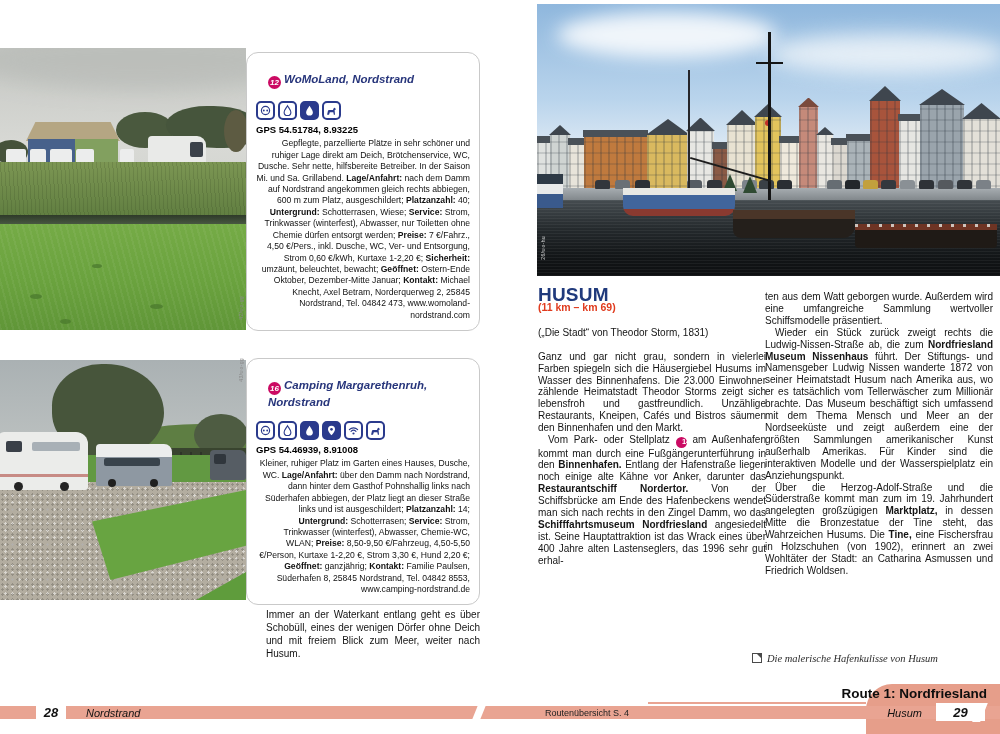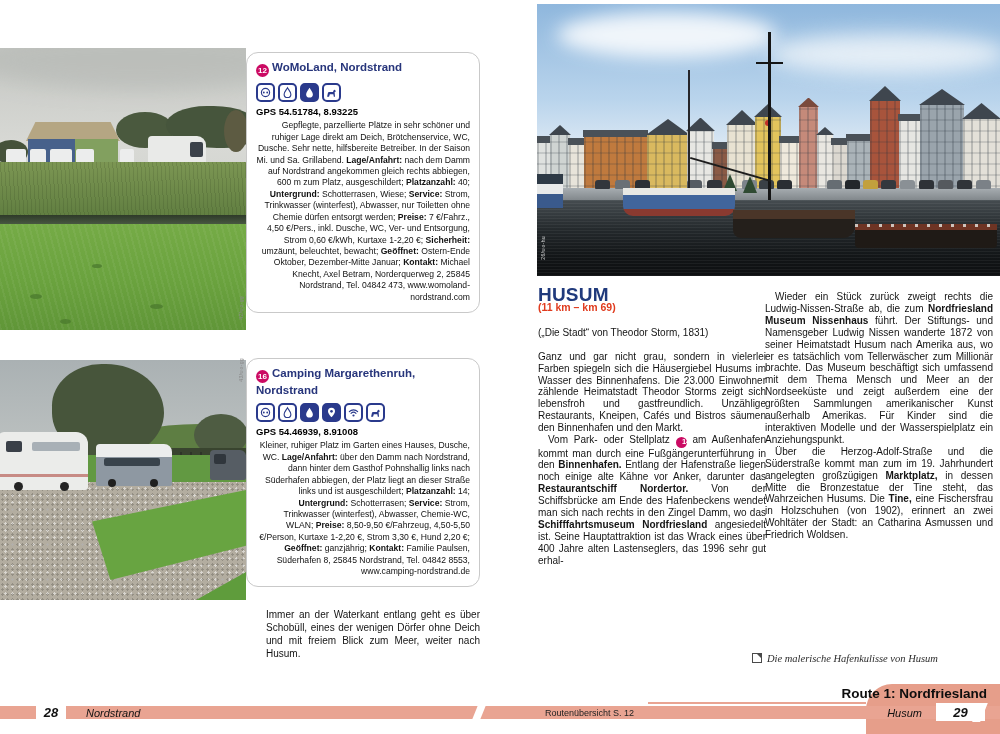--- a/index.html
+++ b/index.html
@@ -74,21 +74,21 @@
              background:linear-gradient(180deg,#4a3528 0 32%,#241f1b 32%);}
   .barge{left:318px;top:220px;width:142px;height:24px;border-radius:0 0 4px 4px;
          background:linear-gradient(180deg,#6e3424 0 25%,#1f1a16 25%);
          background-image:repeating-linear-gradient(90deg,rgba(230,230,225,.8) 0 3px,transparent 3px 12px),linear-gradient(180deg,#6e3424 0 25%,#1f1a16 25%);
          background-size:100% 3px,100% 100%;background-repeat:no-repeat;}
   .boat-left{left:0;top:170px;width:26px;height:34px;background:linear-gradient(180deg,#2e3a46 0 28%,#e8eaea 28% 60%,#3a5a8c 60%);}
   
   .card{position:absolute;left:246px;width:234px;background:#fff;border:1px solid #c9c9c9;border-radius:12px;
         padding:7px 9px 9px;box-sizing:border-box;}
   #card12{top:52px;} #card13{top:358px;}
-  .card-title{margin:0;color:#27357b;font-weight:bold;font-size:11.5px;line-height:1.22;}
+  .card-title{margin:12px;color:#27357b;font-weight:bold;font-size:11.5px;line-height:1.22;font-style:italic;}
   .num-badge{display:inline-flex;width:13px;height:13px;border-radius:50%;background:#cb0a63;color:#fff;
              font-size:8px;font-weight:bold;align-items:center;justify-content:center;vertical-align:-2px;margin-right:3px;}
   .icons-row{display:flex;gap:3px;margin:6px 0 4px;}
   .amenity{width:15px;height:15px;border:2px solid #2a3a8c;border-radius:5px;background:#fff;
            display:inline-flex;align-items:center;justify-content:center;}
   .amenity.inv{background:#2a3a8c;}
   .amenity svg{width:13px;height:13px;display:block;}
   .gps{font-weight:bold;font-size:9.5px;margin:3px 0 3px;color:#000;}
   .card-body{font-size:8.6px;line-height:1.33;color:#111;text-align:right;}
   
@@ -358,35 +358,36 @@
   <div class="abs" id="transition">Immer an der Waterkant entlang geht es über Schobüll, eines der wenigen Dörfer ohne Deich und mit freiem Blick zum Meer, weiter nach Husum.</div>
 
   <div class="col" id="col1">
     <h1 class="husum-h">HUSUM</h1>
     <div class="distance">(11 km – km 69)</div>
     <p class="para gap">(„Die Stadt“ von Theodor Storm, 1831)</p>
     <p class="para">Ganz und gar nicht grau, sondern in vielerlei Farben spiegeln sich die Häusergiebel Husums im Wasser des Binnenhafens. Die 23.000 Einwohner zählende Heimatstadt Theodor Storms zeigt sich lebensfroh und gastfreundlich. Unzählige Restaurants, Kneipen, Cafés und Bistros säumen den Binnenhafen und den Markt.</p>
     <p class="para indent">Vom Park- oder Stellplatz <span class="inline-badge">14</span> am Außenhafen kommt man durch eine Fußgängerunterführung in den <b>Binnenhafen.</b> Entlang der Hafenstraße liegen noch einige alte Kähne vor Anker, darunter das <b>Restaurantschiff Nordertor.</b> Von der Schiffsbrücke am Ende des Hafenbeckens wendet man sich nach rechts in den Zingel Damm, wo das <b>Schifffahrtsmuseum Nordfriesland</b> angesiedelt ist. Seine Hauptattraktion ist das Wrack eines über 400 Jahre alten Lastenseglers, das 1996 sehr gut erhal-</p>
   </div>
   <div class="col" id="col2">
+    <p class="para">ten aus dem Watt geborgen wurde. Außerdem wird eine umfangreiche Sammlung wertvoller Schiffsmodelle präsentiert.</p>
     <p class="para indent">Wieder ein Stück zurück zweigt rechts die Ludwig-Nissen-Straße ab, die zum <b>Nordfriesland Museum Nissenhaus</b> führt. Der Stiftungs- und Namensgeber Ludwig Nissen wanderte 1872 von seiner Heimatstadt Husum nach Amerika aus, wo er es tatsächlich vom Tellerwäscher zum Millionär brachte. Das Museum beschäftigt sich umfassend mit dem Thema Mensch und Meer an der Nordseeküste und zeigt außerdem eine der größten Sammlungen amerikanischer Kunst außerhalb Amerikas. Für Kinder sind die interaktiven Modelle und der Wasserspielplatz ein Anziehungspunkt.</p>
     <p class="para indent">Über die Herzog-Adolf-Straße und die Süderstraße kommt man zum im 19. Jahrhundert angelegten großzügigen <b>Marktplatz,</b> in dessen Mitte die Bronzestatue der Tine steht, das Wahrzeichen Husums. Die <b>Tine,</b> eine Fischersfrau in Holzschuhen (von 1902), erinnert an zwei Wohltäter der Stadt: an Catharina Asmussen und Friedrich Woldsen.</p>
   </div>
 
   <div class="abs" id="caption"><span class="photo-ref-icon"></span><span>Die malerische Hafenkulisse von Husum</span></div>
 
   <div class="abs" id="route-tab"></div>
   <div class="abs" id="route-line"></div>
   <div class="abs" id="route-label">Route 1: Nordfriesland</div>
   <div class="abs" id="footer-bar"></div>
   <div class="abs slash" id="slash1"></div>
   <div class="abs slash" id="slash2"></div>
   <div class="abs pn-box" id="pn28">28</div>
   <div class="abs pn-box" id="pn29">29</div>
   <div class="abs bar-label" id="lbl-nordstrand">Nordstrand</div>
-  <div class="abs" id="lbl-note">Routenübersicht S. 12</div>
+  <div class="abs" id="lbl-note">Routenübersicht S. 4</div>
   <div class="abs bar-label" id="lbl-husum">Husum</div>
 
   <div class="credit" id="credit1" style="left:238px;top:296px;">42/wo-gg</div>
   <div class="credit" id="credit2" style="left:238px;top:358px;">43/wo-gg</div>
   <div class="credit" id="credit3" style="left:540px;top:236px;">26/wo-hu</div>
 
 </div>
 
 </body></html>

